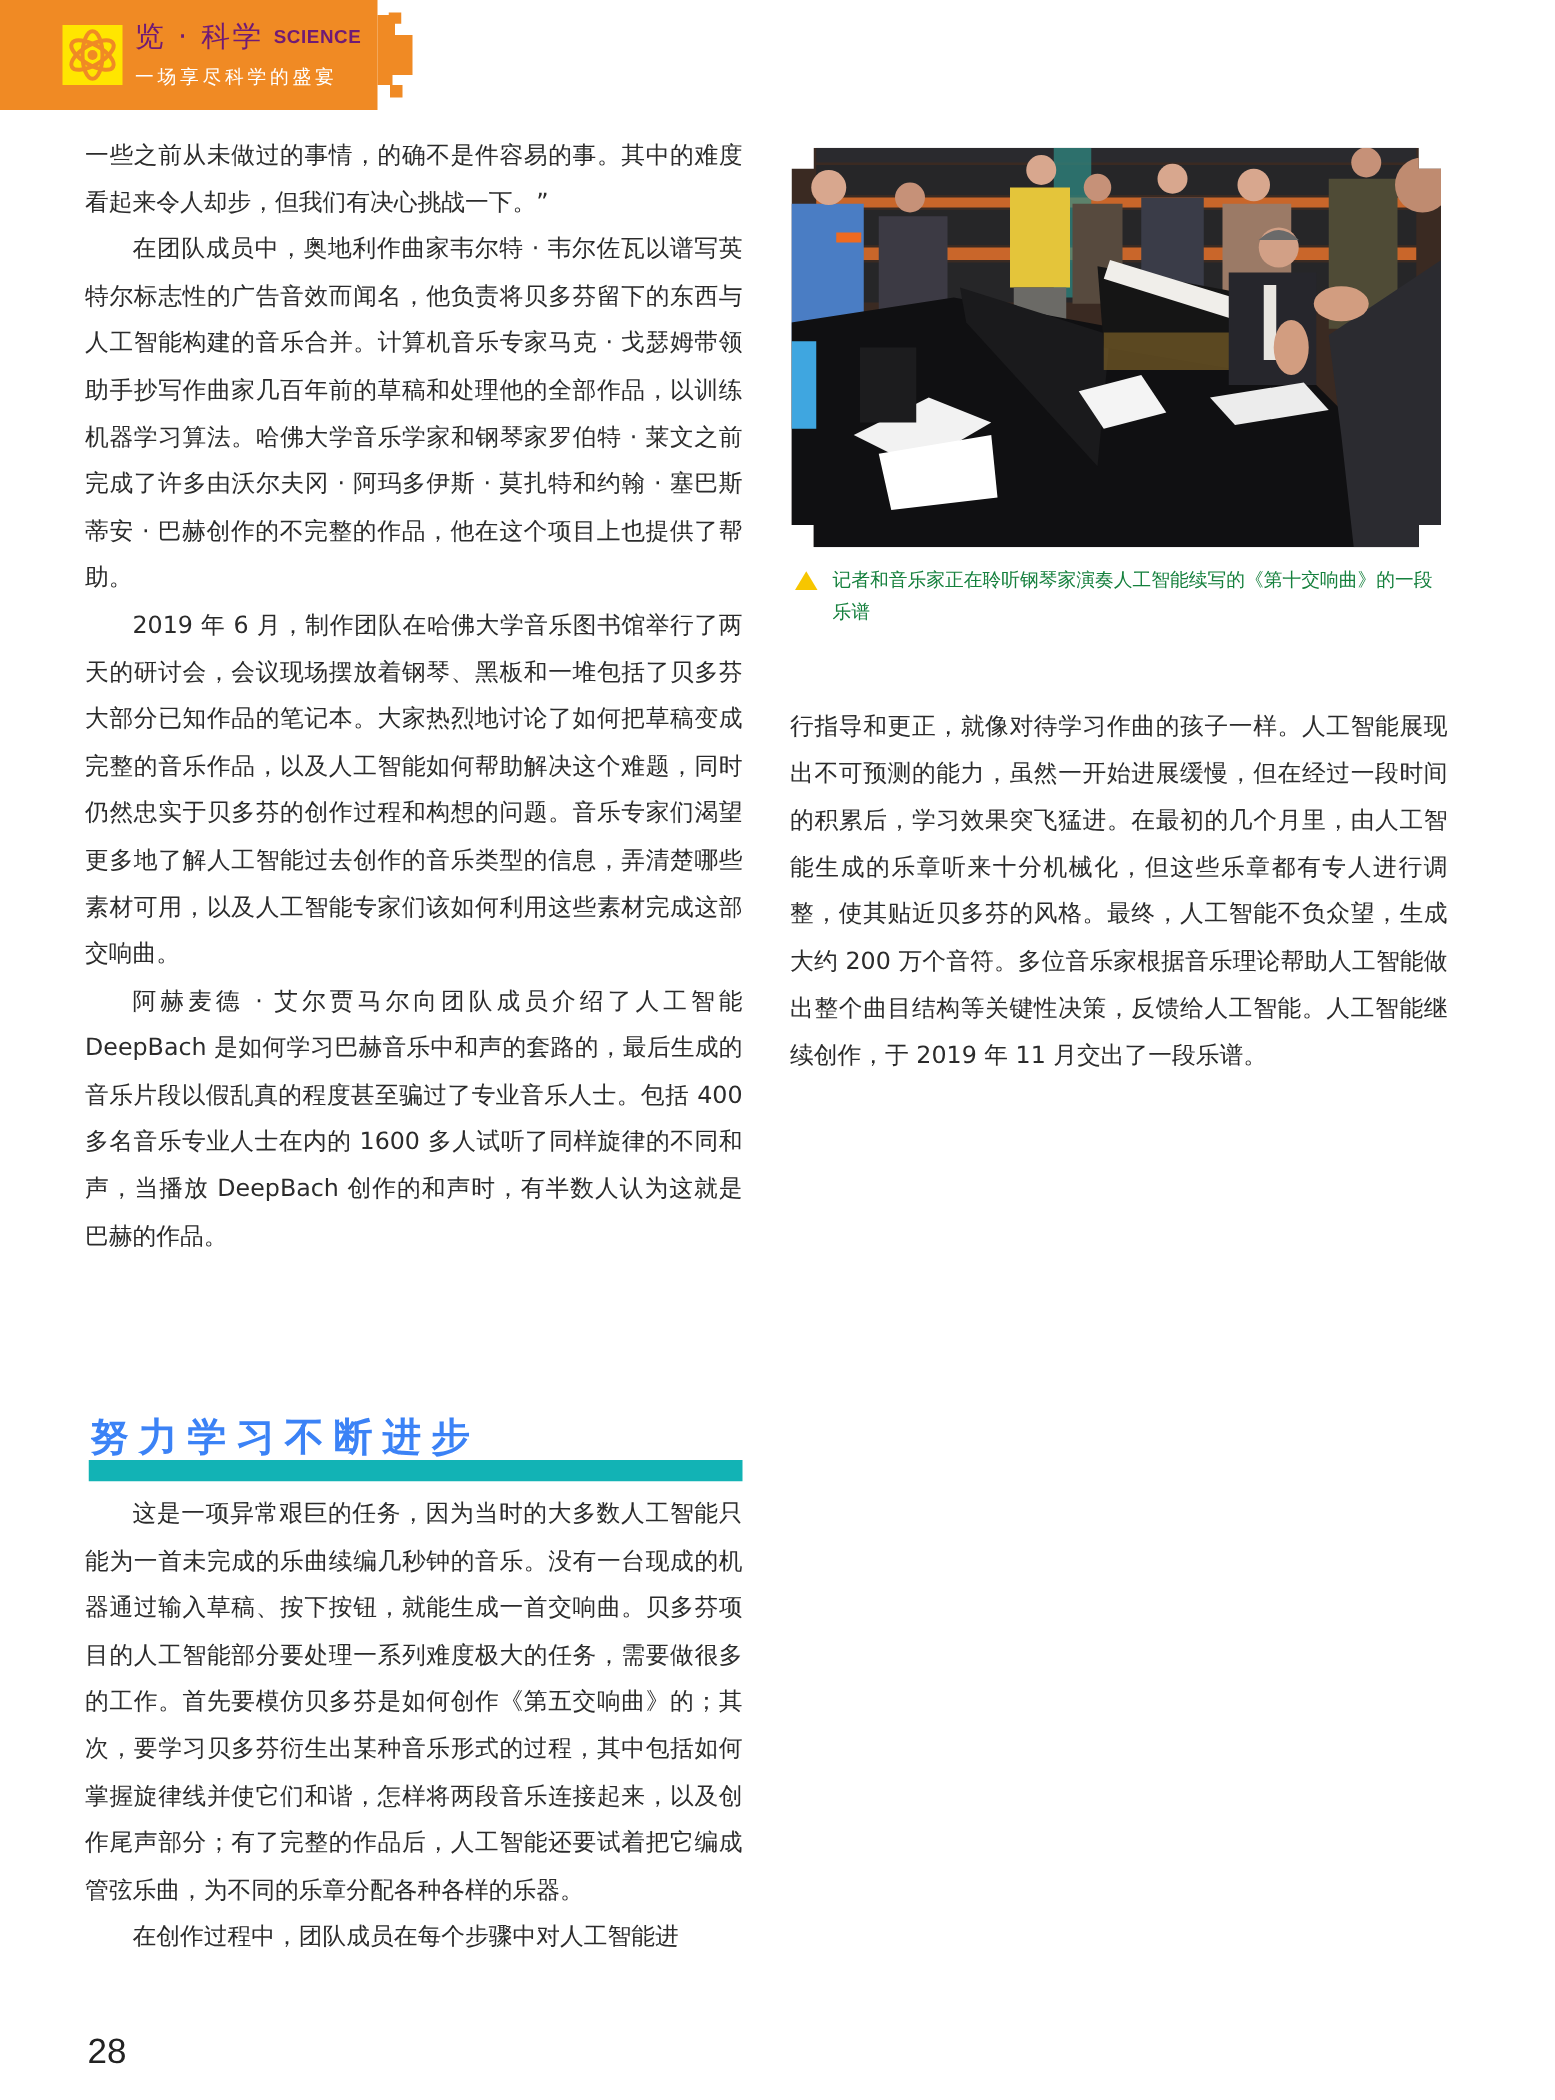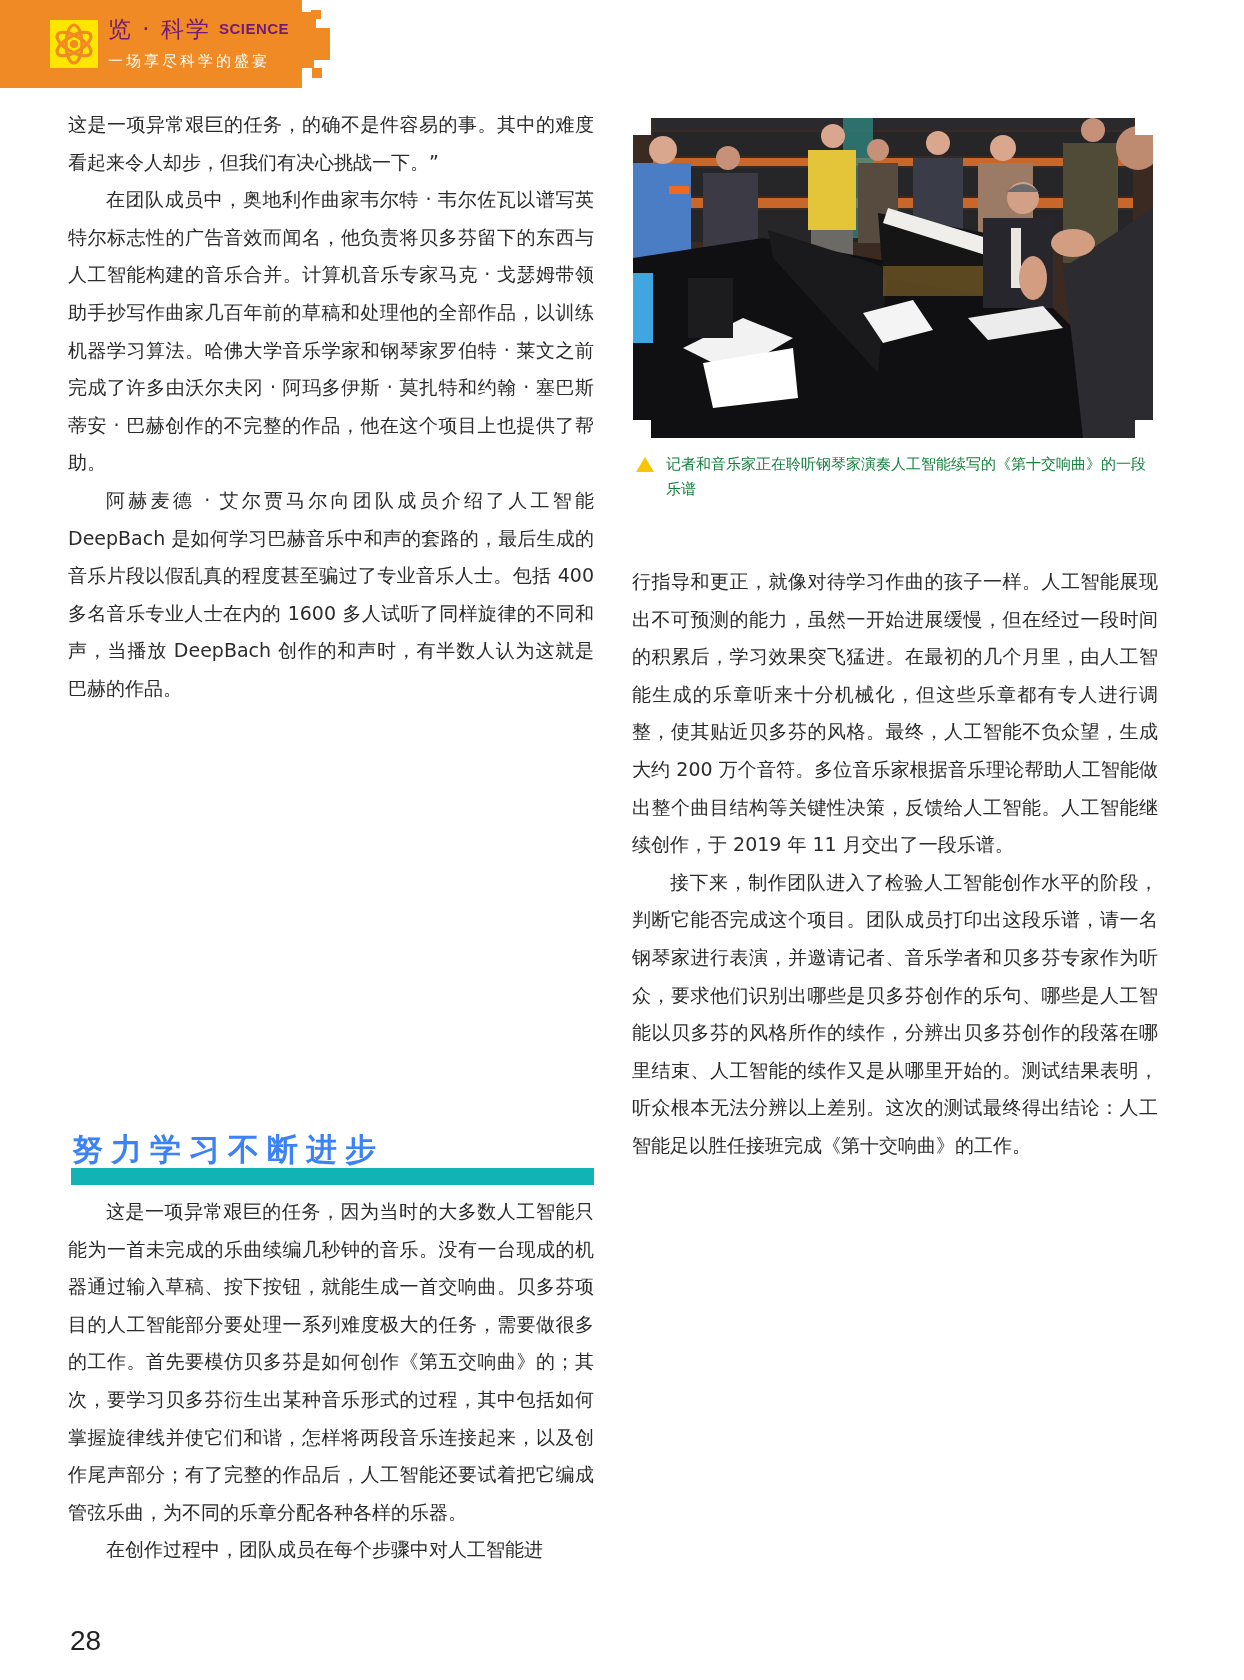--- a/index.html
+++ b/index.html
@@ -62,22 +62,23 @@
       <circle cx="24" cy="24" r="4" fill="#f08a24"></circle>
     </svg>
   </div>
   <div class="title">
     <span>览 · 科学</span><span class="en">SCIENCE</span>
   </div>
   <div class="subtitle">一场享尽科学的盛宴</div>
 </div>
 
 <div class="col col-left-top">
-  <p>这是一项异常艰巨的任务，的确不是件容易的事。其中的难度看起来令人却步，但我们有决心挑战一下。”</p>
+  <p>一些之前从未做过的事情，的确不是件容易的事。其中的难度看起来令人却步，但我们有决心挑战一下。”</p>
   <p class="indent">在团队成员中，奥地利作曲家韦尔特 · 韦尔佐瓦以谱写英特尔标志性的广告音效而闻名，他负责将贝多芬留下的东西与人工智能构建的音乐合并。计算机音乐专家马克 · 戈瑟姆带领助手抄写作曲家几百年前的草稿和处理他的全部作品，以训练机器学习算法。哈佛大学音乐学家和钢琴家罗伯特 · 莱文之前完成了许多由沃尔夫冈 · 阿玛多伊斯 · 莫扎特和约翰 · 塞巴斯蒂安 · 巴赫创作的不完整的作品，他在这个项目上也提供了帮助。</p>
+  <p class="indent">2019 年 6 月，制作团队在哈佛大学音乐图书馆举行了两天的研讨会，会议现场摆放着钢琴、黑板和一堆包括了贝多芬大部分已知作品的笔记本。大家热烈地讨论了如何把草稿变成完整的音乐作品，以及人工智能如何帮助解决这个难题，同时仍然忠实于贝多芬的创作过程和构想的问题。音乐专家们渴望更多地了解人工智能过去创作的音乐类型的信息，弄清楚哪些素材可用，以及人工智能专家们该如何利用这些素材完成这部交响曲。</p>
   <p class="indent">阿赫麦德 · 艾尔贾马尔向团队成员介绍了人工智能 DeepBach 是如何学习巴赫音乐中和声的套路的，最后生成的音乐片段以假乱真的程度甚至骗过了专业音乐人士。包括 400 多名音乐专业人士在内的 1600 多人试听了同样旋律的不同和声，当播放 DeepBach 创作的和声时，有半数人认为这就是巴赫的作品。</p>
 </div>
 
 <div class="section-title">努力学习不断进步</div>
 <div class="section-bar"></div>
 
 <div class="col col-left-bottom">
   <p class="indent">这是一项异常艰巨的任务，因为当时的大多数人工智能只能为一首未完成的乐曲续编几秒钟的音乐。没有一台现成的机器通过输入草稿、按下按钮，就能生成一首交响曲。贝多芬项目的人工智能部分要处理一系列难度极大的任务，需要做很多的工作。首先要模仿贝多芬是如何创作《第五交响曲》的；其次，要学习贝多芬衍生出某种音乐形式的过程，其中包括如何掌握旋律线并使它们和谐，怎样将两段音乐连接起来，以及创作尾声部分；有了完整的作品后，人工智能还要试着把它编成管弦乐曲，为不同的乐章分配各种各样的乐器。</p>
   <p class="indent">在创作过程中，团队成员在每个步骤中对人工智能进</p>
 </div>
@@ -146,16 +147,15 @@
   </div>
 </div>
 
 <div class="caption">
   <span class="tri"></span>
   <span class="txt">记者和音乐家正在聆听钢琴家演奏人工智能续写的《第十交响曲》的一段乐谱</span>
 </div>
 
 <div class="col col-right">
   <p>行指导和更正，就像对待学习作曲的孩子一样。人工智能展现出不可预测的能力，虽然一开始进展缓慢，但在经过一段时间的积累后，学习效果突飞猛进。在最初的几个月里，由人工智能生成的乐章听来十分机械化，但这些乐章都有专人进行调整，使其贴近贝多芬的风格。最终，人工智能不负众望，生成大约 200 万个音符。多位音乐家根据音乐理论帮助人工智能做出整个曲目结构等关键性决策，反馈给人工智能。人工智能继续创作，于 2019 年 11 月交出了一段乐谱。</p>
-  <p class="indent">接下来，制作团队进入了检验人工智能创作水平的阶段，判断它能否完成这个项目。团队成员打印出这段乐谱，请一名钢琴家进行表演，并邀请记者、音乐学者和贝多芬专家作为听众，要求他们识别出哪些是贝多芬创作的乐句、哪些是人工智能以贝多芬的风格所作的续作，分辨出贝多芬创作的段落在哪里结束、人工智能的续作又是从哪里开始的。测试结果表明，听众根本无法分辨以上差别。这次的测试最终得出结论：人工智能足以胜任接班完成《第十交响曲》的工作。</p>
 </div>
 
 <div class="page-number">28</div>
 
 </body></html>

